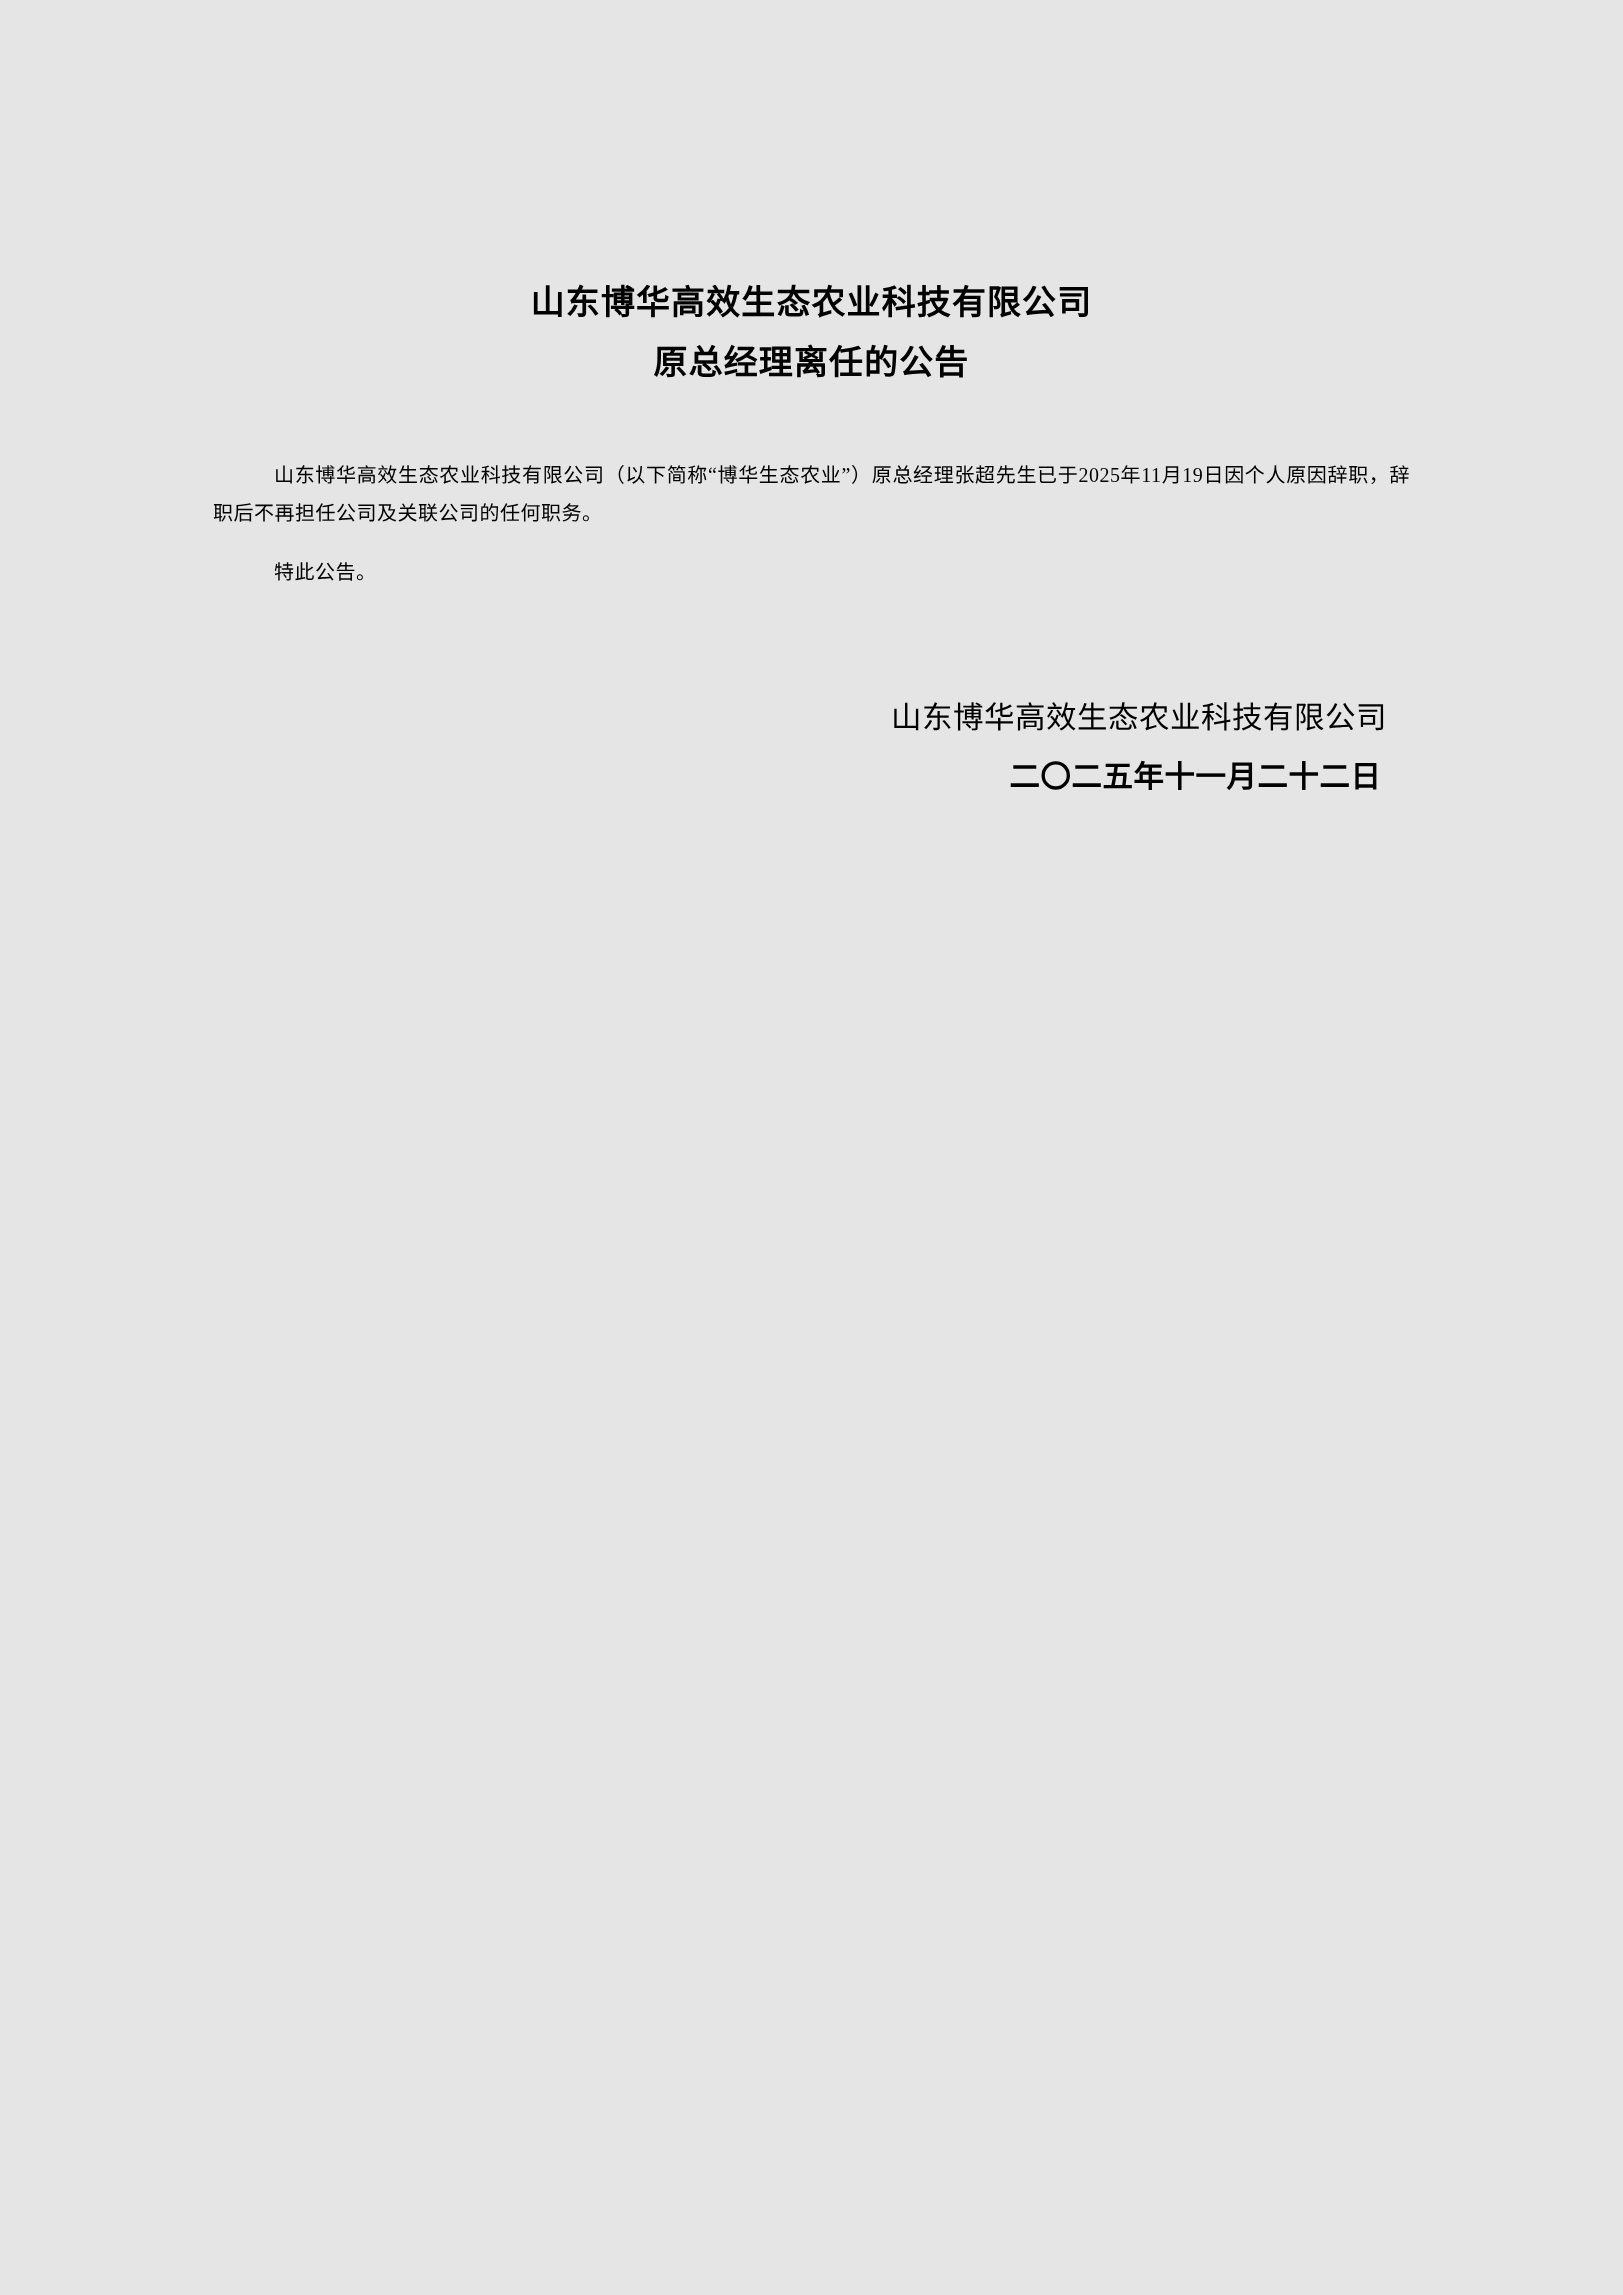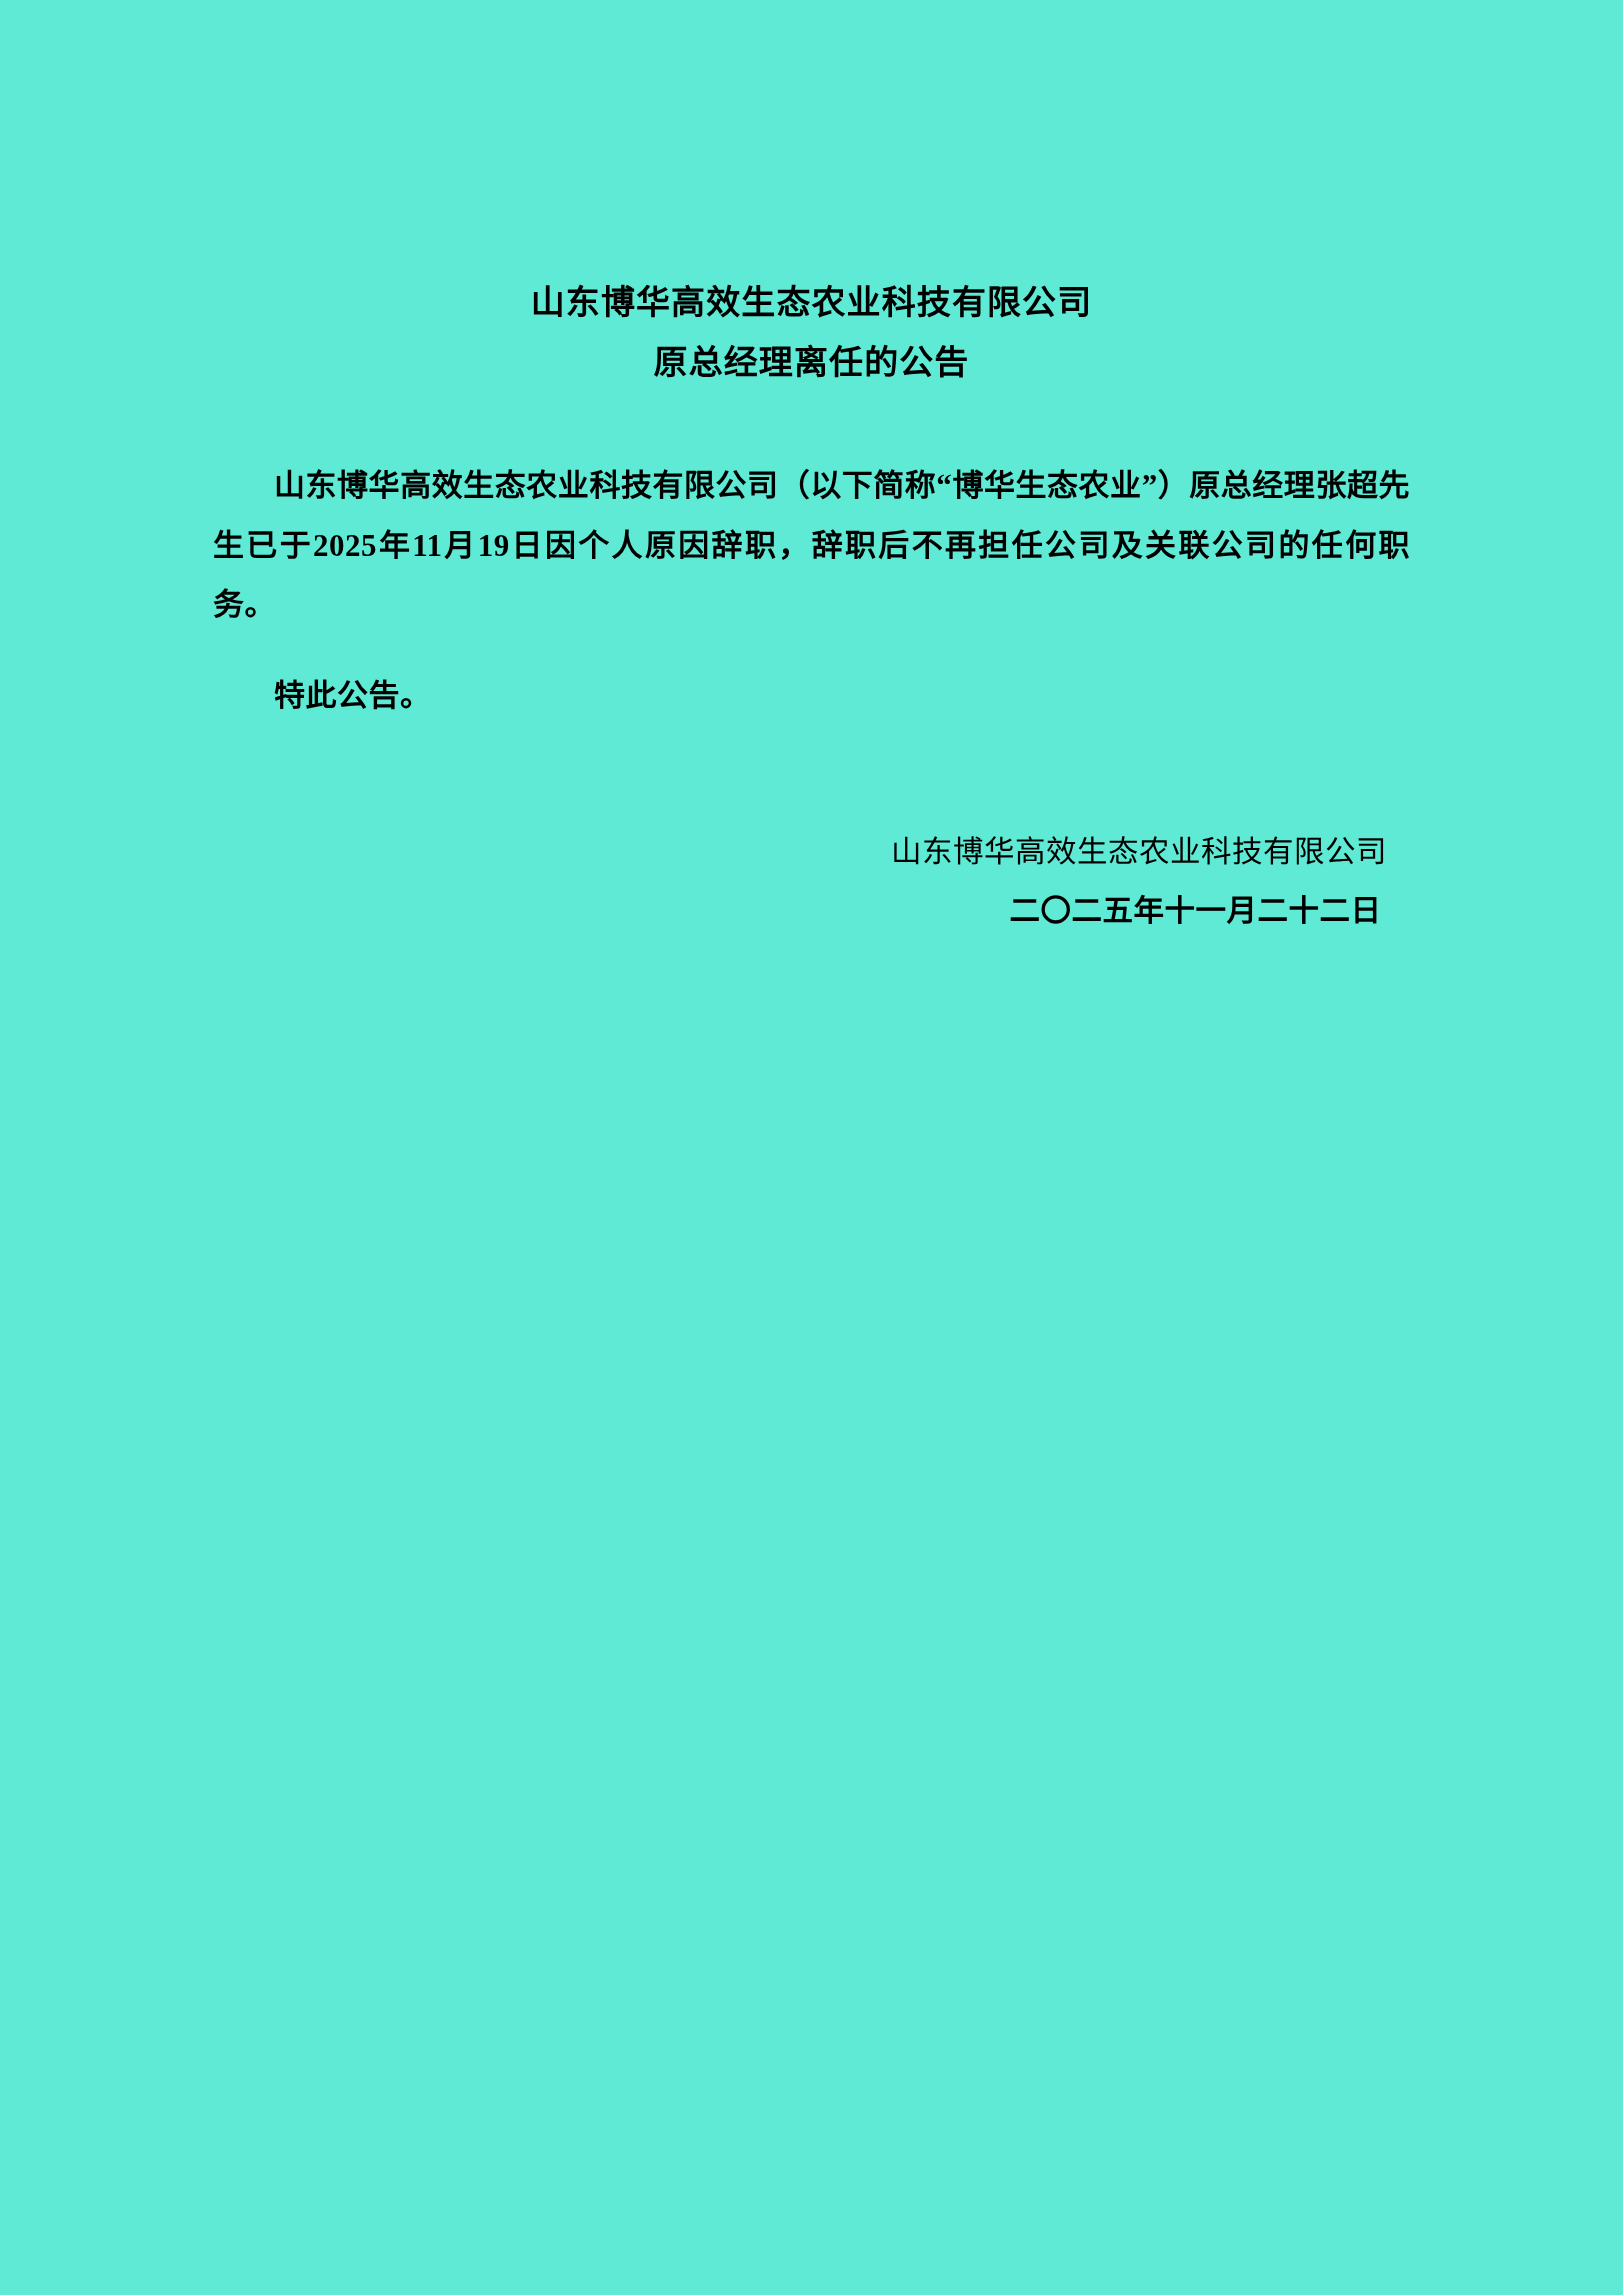--- a/index.html
+++ b/index.html
@@ -8,45 +8,44 @@
     background: #ffffff;
   }
   body {
     font-family: "Liberation Serif", "DejaVu Serif", serif;
     color: #000000;
   }
   .page {
     position: relative;
     width: 1623px;
     height: 2295px;
-    background: #5eead4;
+    background: #e5e5e5;
     box-sizing: border-box;
     padding: 273px 213px 0 213px;
     overflow: hidden;
   }
   .doc-title {
     text-align: center;
     font-weight: bold;
     font-size: 34px;
     line-height: 1.75;
     letter-spacing: 1.1px;
   }
   .doc-title-line {
     display: block;
   }
   .body-block {
     margin-top: 64px;
   }
   .para {
-    font-size: 31px;
+    font-size: 20px;
     line-height: 1.92;
     text-indent: 61px;
     letter-spacing: 0.5px;
     text-align: justify;
-    font-weight: bold;
   }
   .para + .para {
     margin-top: 0;
   }
   .signature-block {
     margin-top: 98px;
     text-align: right;
     padding-right: 23px;
   }
   .sig-line {

